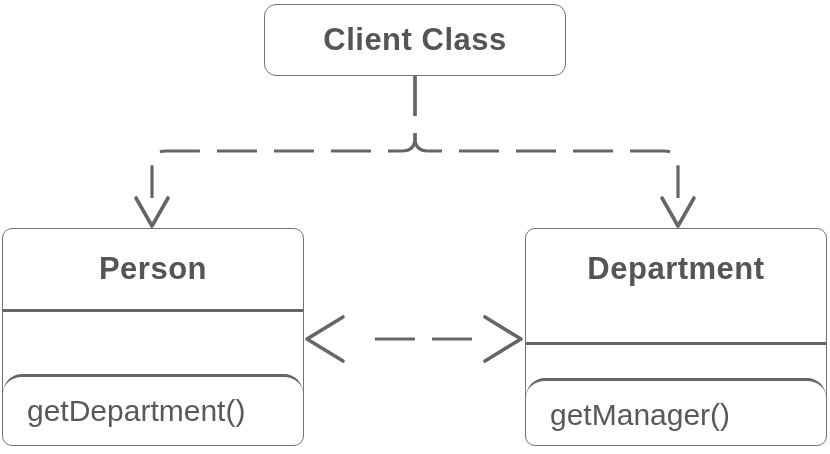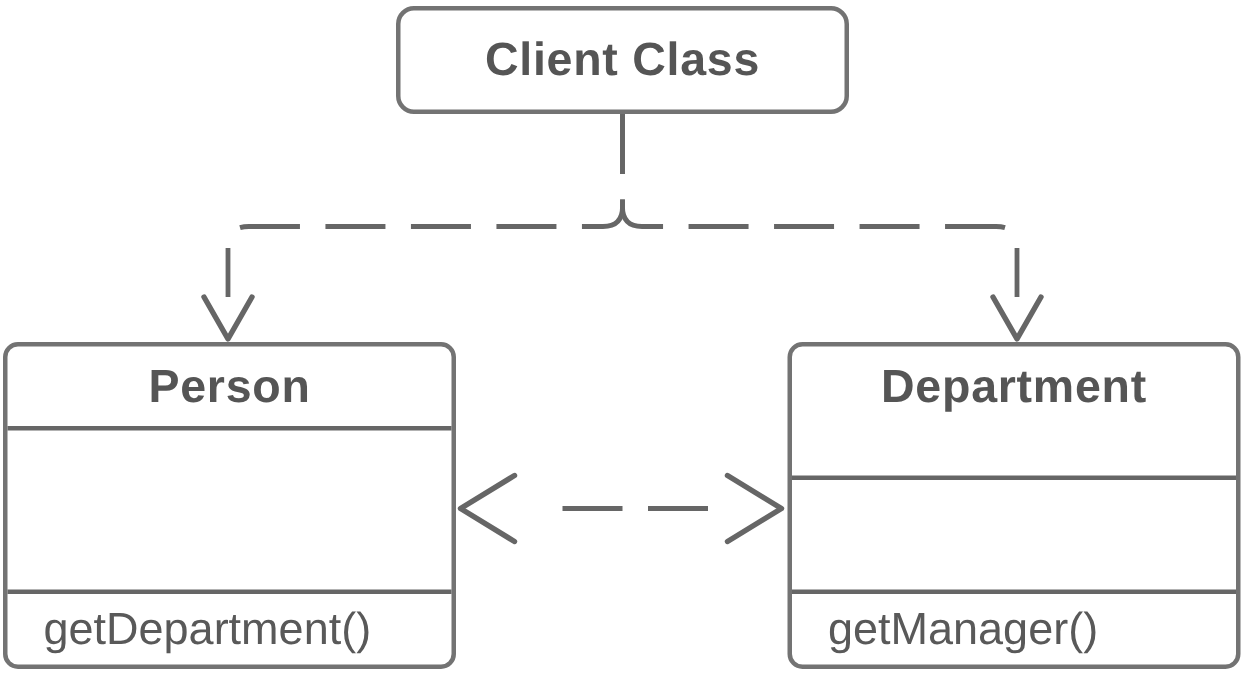--- a/index.html
+++ b/index.html
@@ -33,21 +33,21 @@
   }
   path.arrow-head {
     stroke-width: 3.6;
     stroke-linecap: round;
     stroke-linejoin: round;
   }
   .node {
     position: absolute;
     box-sizing: border-box;
     background: #ffffff;
-    border: 3px solid #737373;
+    border: 1px solid #737373;
   }
   .node-client {
     left: 264px;
     top: 4px;
     width: 302px;
     height: 72px;
     border-radius: 12px;
     display: flex;
     align-items: center;
     justify-content: center;
@@ -70,38 +70,39 @@
     height: 218px;
     gap: 33px;
   }
   .class-title {
     font-size: 31px;
     font-weight: bold;
     color: #555555;
     letter-spacing: 0.5px;
   }
   .classbox .title-compartment {
-    height: 53px;
+    height: 80px;
     display: flex;
     align-items: center;
     justify-content: center;
     flex: 0 0 auto;
   }
   .attrs-compartment {
     flex: 1 1 auto;
     border-top: 3px solid #666666;
   }
   .methods-compartment {
     flex: 0 0 auto;
-    height: 50px;
+    height: 71px;
     border-top: 3px solid #666666;
     box-sizing: border-box;
     display: flex;
     align-items: center;
     padding-left: 24px;
+    border-radius: 19px;
   }
   .method-label {
     font-size: 30px;
     color: #595959;
   }
 </style>
 </head>
 <body>
 
 <div class="canvas">

